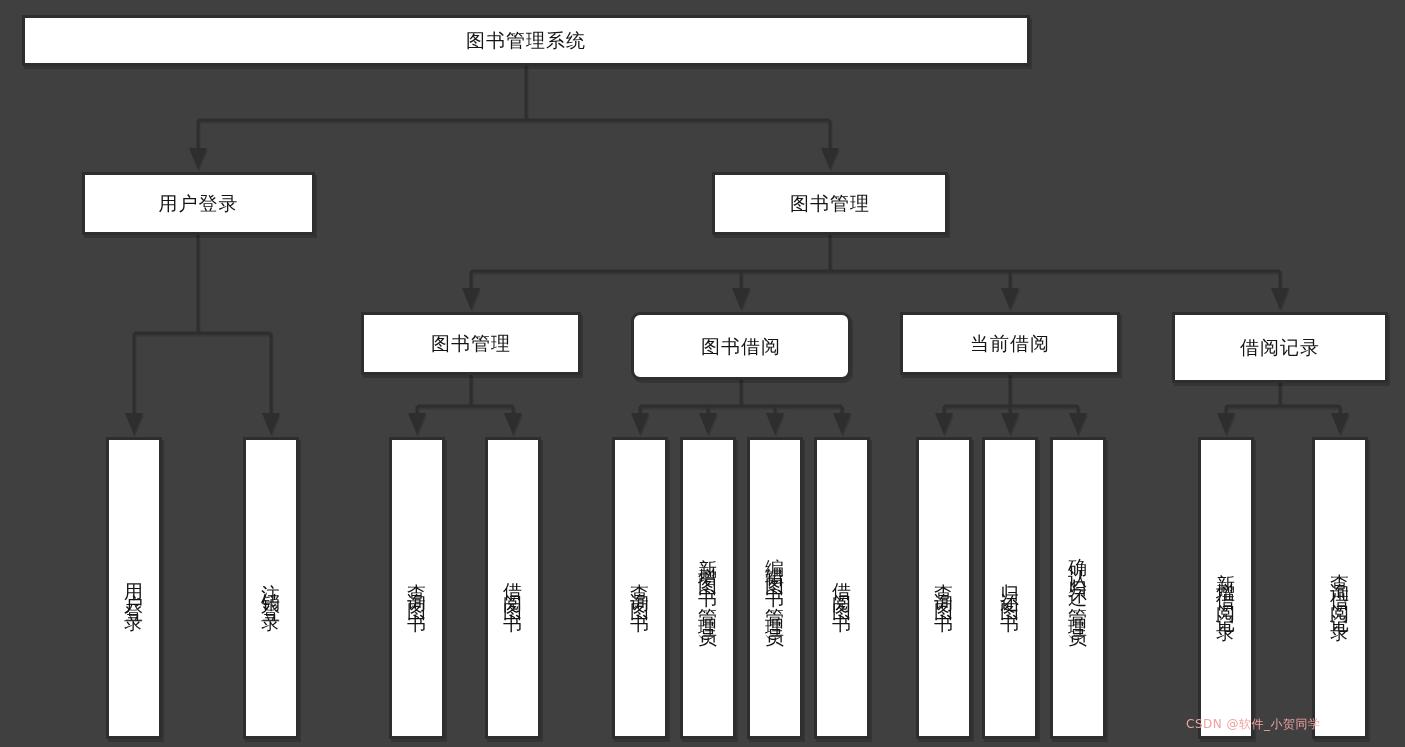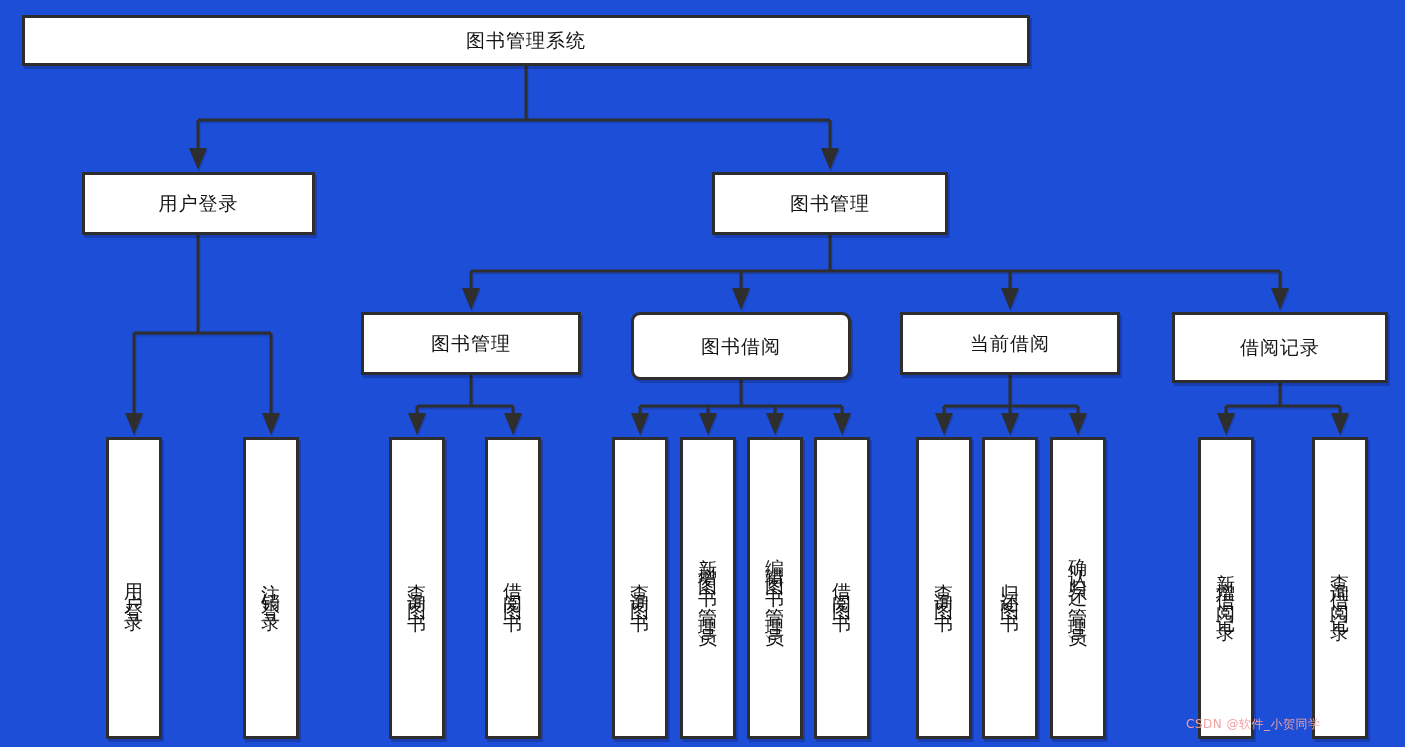--- a/index.html
+++ b/index.html
@@ -1,19 +1,19 @@
 <!DOCTYPE html>
 <html><head>
 <meta charset="utf-8">
 <style>
   html,body{margin:0;padding:0;background:#ffffff;}
   #canvas{
     position:relative;
     width:1405px;height:747px;
-    background:#1d4ed8;
+    background:#404040;
     font-family:"DejaVu Sans","Liberation Sans",sans-serif;
     overflow:hidden;
   }
   #connectors{
     position:absolute;left:0;top:0;width:1405px;height:747px;
     filter:drop-shadow(1px 2px 0 rgba(0,0,0,0.14));
   }
   .node{
     position:absolute;
     box-sizing:border-box;

